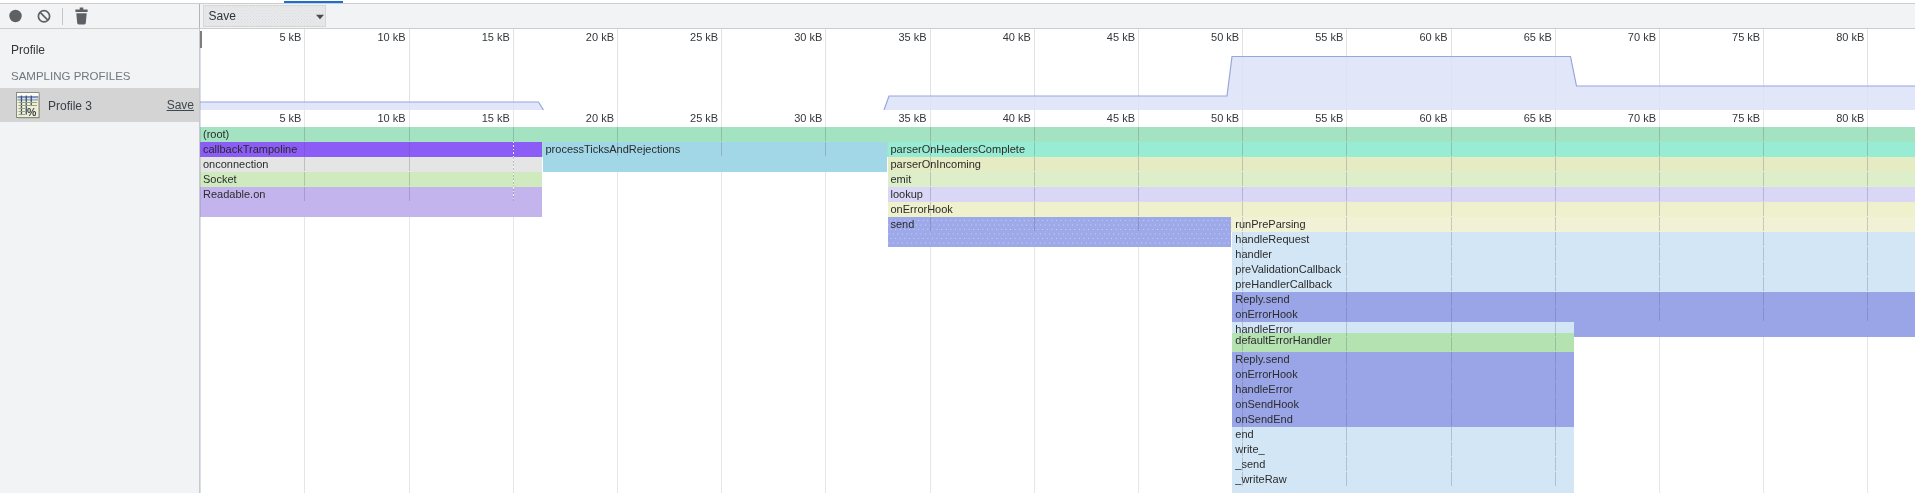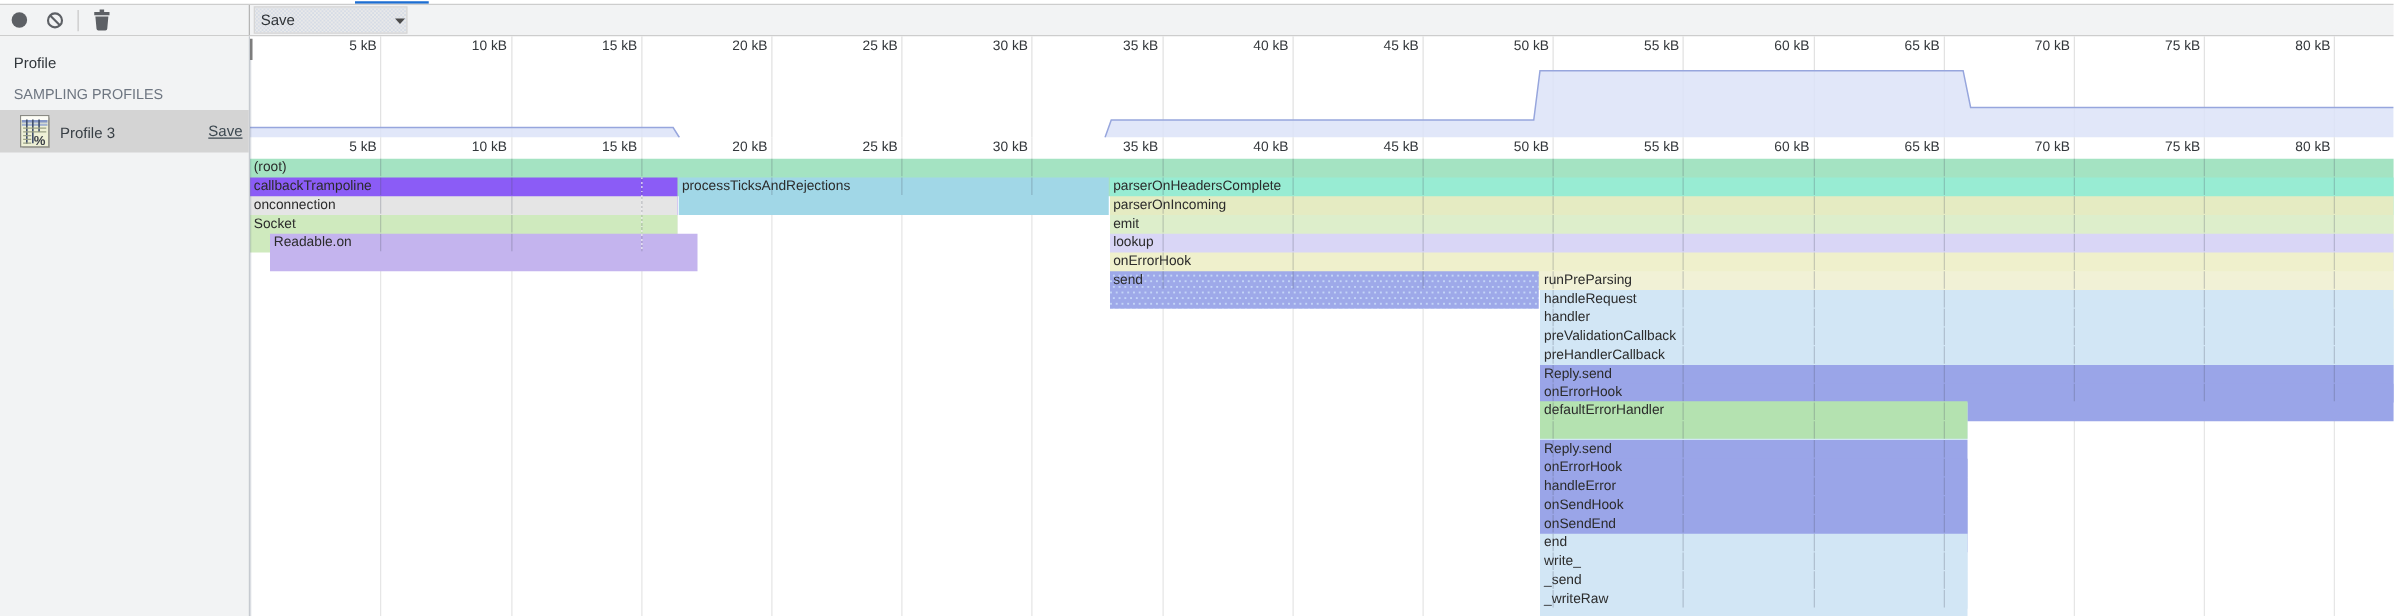--- a/index.html
+++ b/index.html
@@ -128,33 +128,33 @@
 <div class="gl" style="left:1763.2px;top:110px;height:383px;background:#e6e6e6"></div>
 <div class="gl" style="left:1867.4px;top:110px;height:383px;background:#e6e6e6"></div>
 <div class="bar" style="left:200px;top:127.0px;width:1715.0px;background:#a4e3c2">(root)</div>
 <div class="bar" style="left:200px;top:142.0px;width:341.5px;background:#8b5cf6">callbackTrampoline</div>
 <div class="bar" style="left:542.5px;top:142.0px;width:344.0px;background:#a1d7e7">processTicksAndRejections</div>
 <div class="bar" style="left:887.5px;top:142.0px;width:1027.5px;background:#98ecd3">parserOnHeadersComplete</div>
 <div class="bar" style="left:200px;top:157.0px;width:341.5px;background:#e5e5e5">onconnection</div>
 <div class="bar" style="left:887.5px;top:157.0px;width:1027.5px;background:#e5ebc2">parserOnIncoming</div>
 <div class="bar" style="left:200px;top:172.0px;width:341.5px;background:#cfeabe">Socket</div>
 <div class="bar" style="left:887.5px;top:172.0px;width:1027.5px;background:#ddeecb">emit</div>
-<div class="bar" style="left:216px;top:187.0px;width:341.5px;background:#c4b4ee">Readable.on</div>
+<div class="bar" style="left:200px;top:187.0px;width:341.5px;background:#c4b4ee">Readable.on</div>
 <div class="bar" style="left:887.5px;top:187.0px;width:1027.5px;background:#d9d6f6">lookup</div>
 <div class="bar" style="left:887.5px;top:202.0px;width:1027.5px;background:#eff0cc">onErrorHook</div>
 <div class="bar" style="left:887.5px;top:217.0px;width:343.5px;background:#9ea9e9;background-image:radial-gradient(circle,rgba(208,228,252,0.75) 0.65px,transparent 0.85px),radial-gradient(circle,rgba(208,228,252,0.75) 0.65px,transparent 0.85px);background-size:4.6px 9px,4.6px 9px;background-position:49px 3.5px,51.3px 8px">send</div>
 <div class="bar" style="left:1232.3px;top:217.0px;width:682.7px;background:#f1f1d6">runPreParsing</div>
 <div class="bar" style="left:1232.3px;top:232.0px;width:682.7px;background:#d2e6f5">handleRequest</div>
 <div class="bar" style="left:1232.3px;top:247.0px;width:682.7px;background:#d2e6f5">handler</div>
 <div class="bar" style="left:1232.3px;top:262.0px;width:682.7px;background:#d2e6f5">preValidationCallback</div>
 <div class="bar" style="left:1232.3px;top:277.0px;width:682.7px;background:#d2e6f5">preHandlerCallback</div>
 <div class="bar" style="left:1232.3px;top:292.0px;width:682.7px;background:#9aa5e8">Reply.send</div>
 <div class="bar" style="left:1232.3px;top:307.0px;width:682.7px;background:#9aa5e8">onErrorHook</div>
 <div class="bar" style="left:1232.3px;top:322.0px;width:342.20000000000005px;background:#d2e6f5">handleError</div>
-<div class="bar" style="left:1232.3px;top:321px;width:342.20000000000005px;background:#b4e2b0">defaultErrorHandler</div>
+<div class="bar" style="left:1232.3px;top:333px;width:342.20000000000005px;background:#b4e2b0">defaultErrorHandler</div>
 <div class="bar" style="left:1232.3px;top:352.0px;width:342.20000000000005px;background:#9aa5e8">Reply.send</div>
 <div class="bar" style="left:1232.3px;top:367.0px;width:342.20000000000005px;background:#9aa5e8">onErrorHook</div>
 <div class="bar" style="left:1232.3px;top:382.0px;width:342.20000000000005px;background:#9aa5e8">handleError</div>
 <div class="bar" style="left:1232.3px;top:397.0px;width:342.20000000000005px;background:#9aa5e8">onSendHook</div>
 <div class="bar" style="left:1232.3px;top:412.0px;width:342.20000000000005px;background:#9aa5e8">onSendEnd</div>
 <div class="bar" style="left:1232.3px;top:427.0px;width:342.20000000000005px;background:#d2e6f5">end</div>
 <div class="bar" style="left:1232.3px;top:442.0px;width:342.20000000000005px;background:#d2e6f5">write_</div>
 <div class="bar" style="left:1232.3px;top:457.0px;width:342.20000000000005px;background:#d2e6f5">_send</div>
 <div class="bar" style="left:1232.3px;top:472.0px;width:342.20000000000005px;background:#d2e6f5">_writeRaw</div>
 <div class="abs" style="left:304.4px;top:127.0px;width:1px;height:14px;background:rgba(75,80,100,0.25)"></div>

